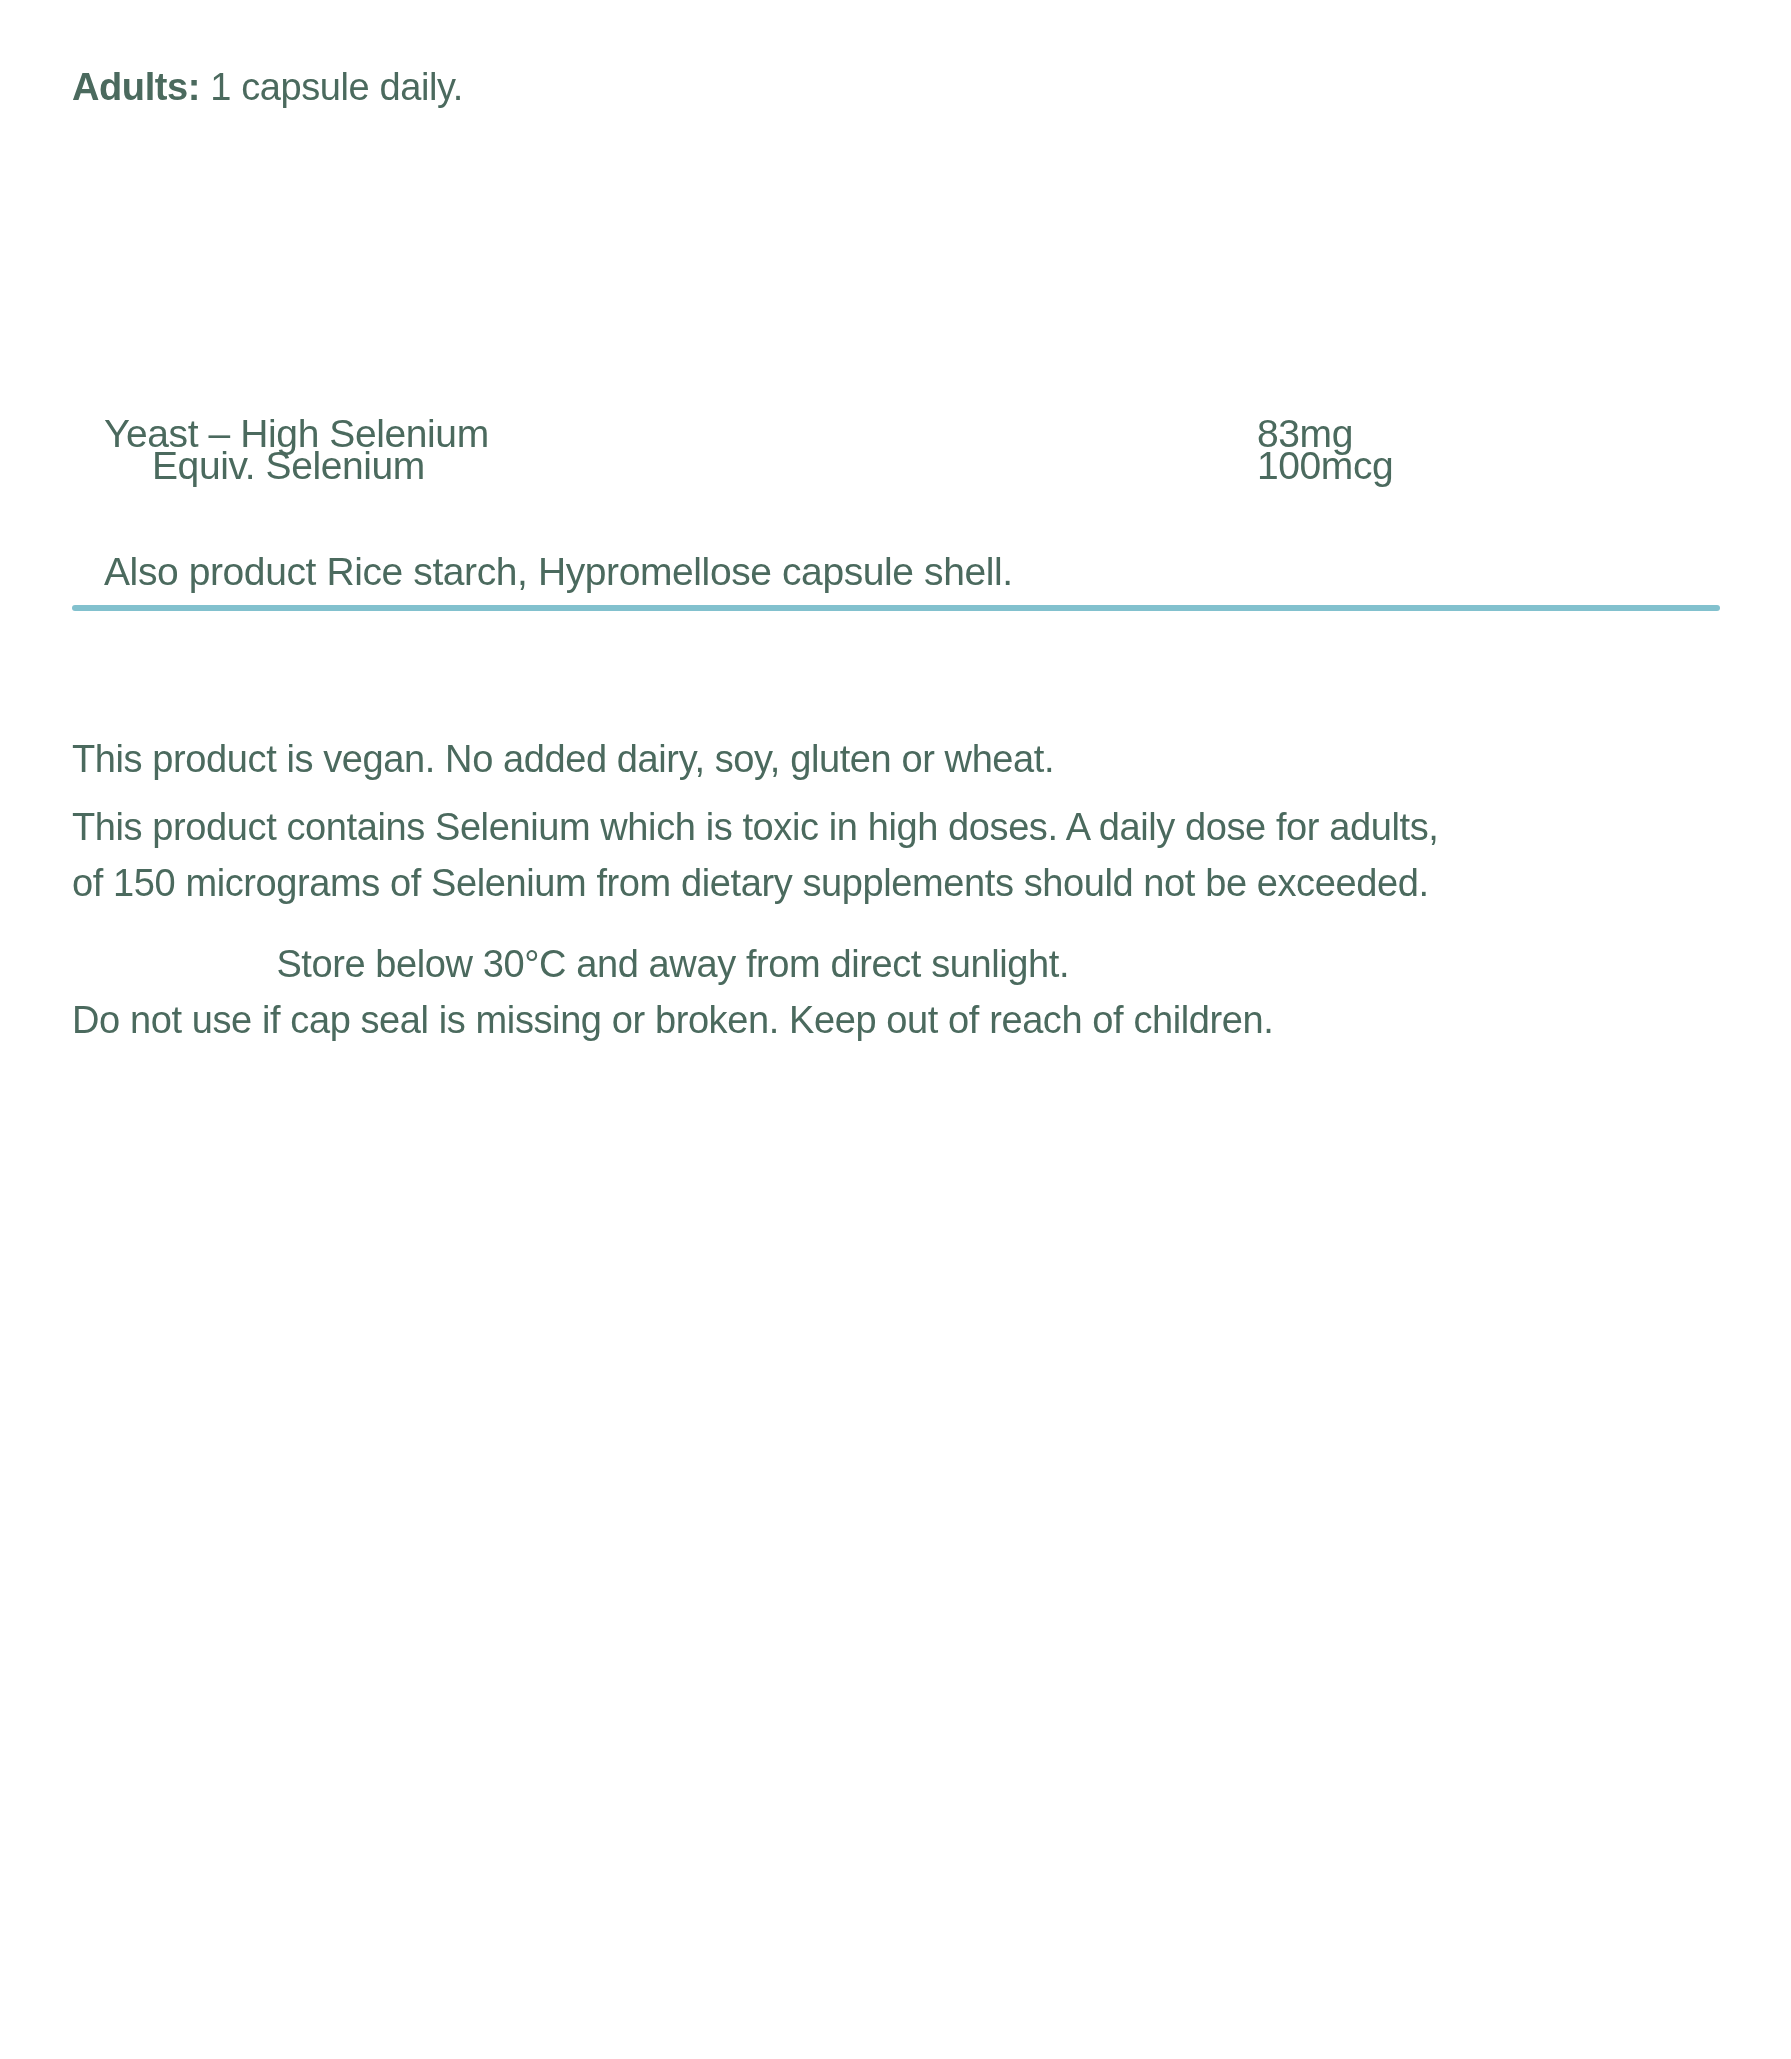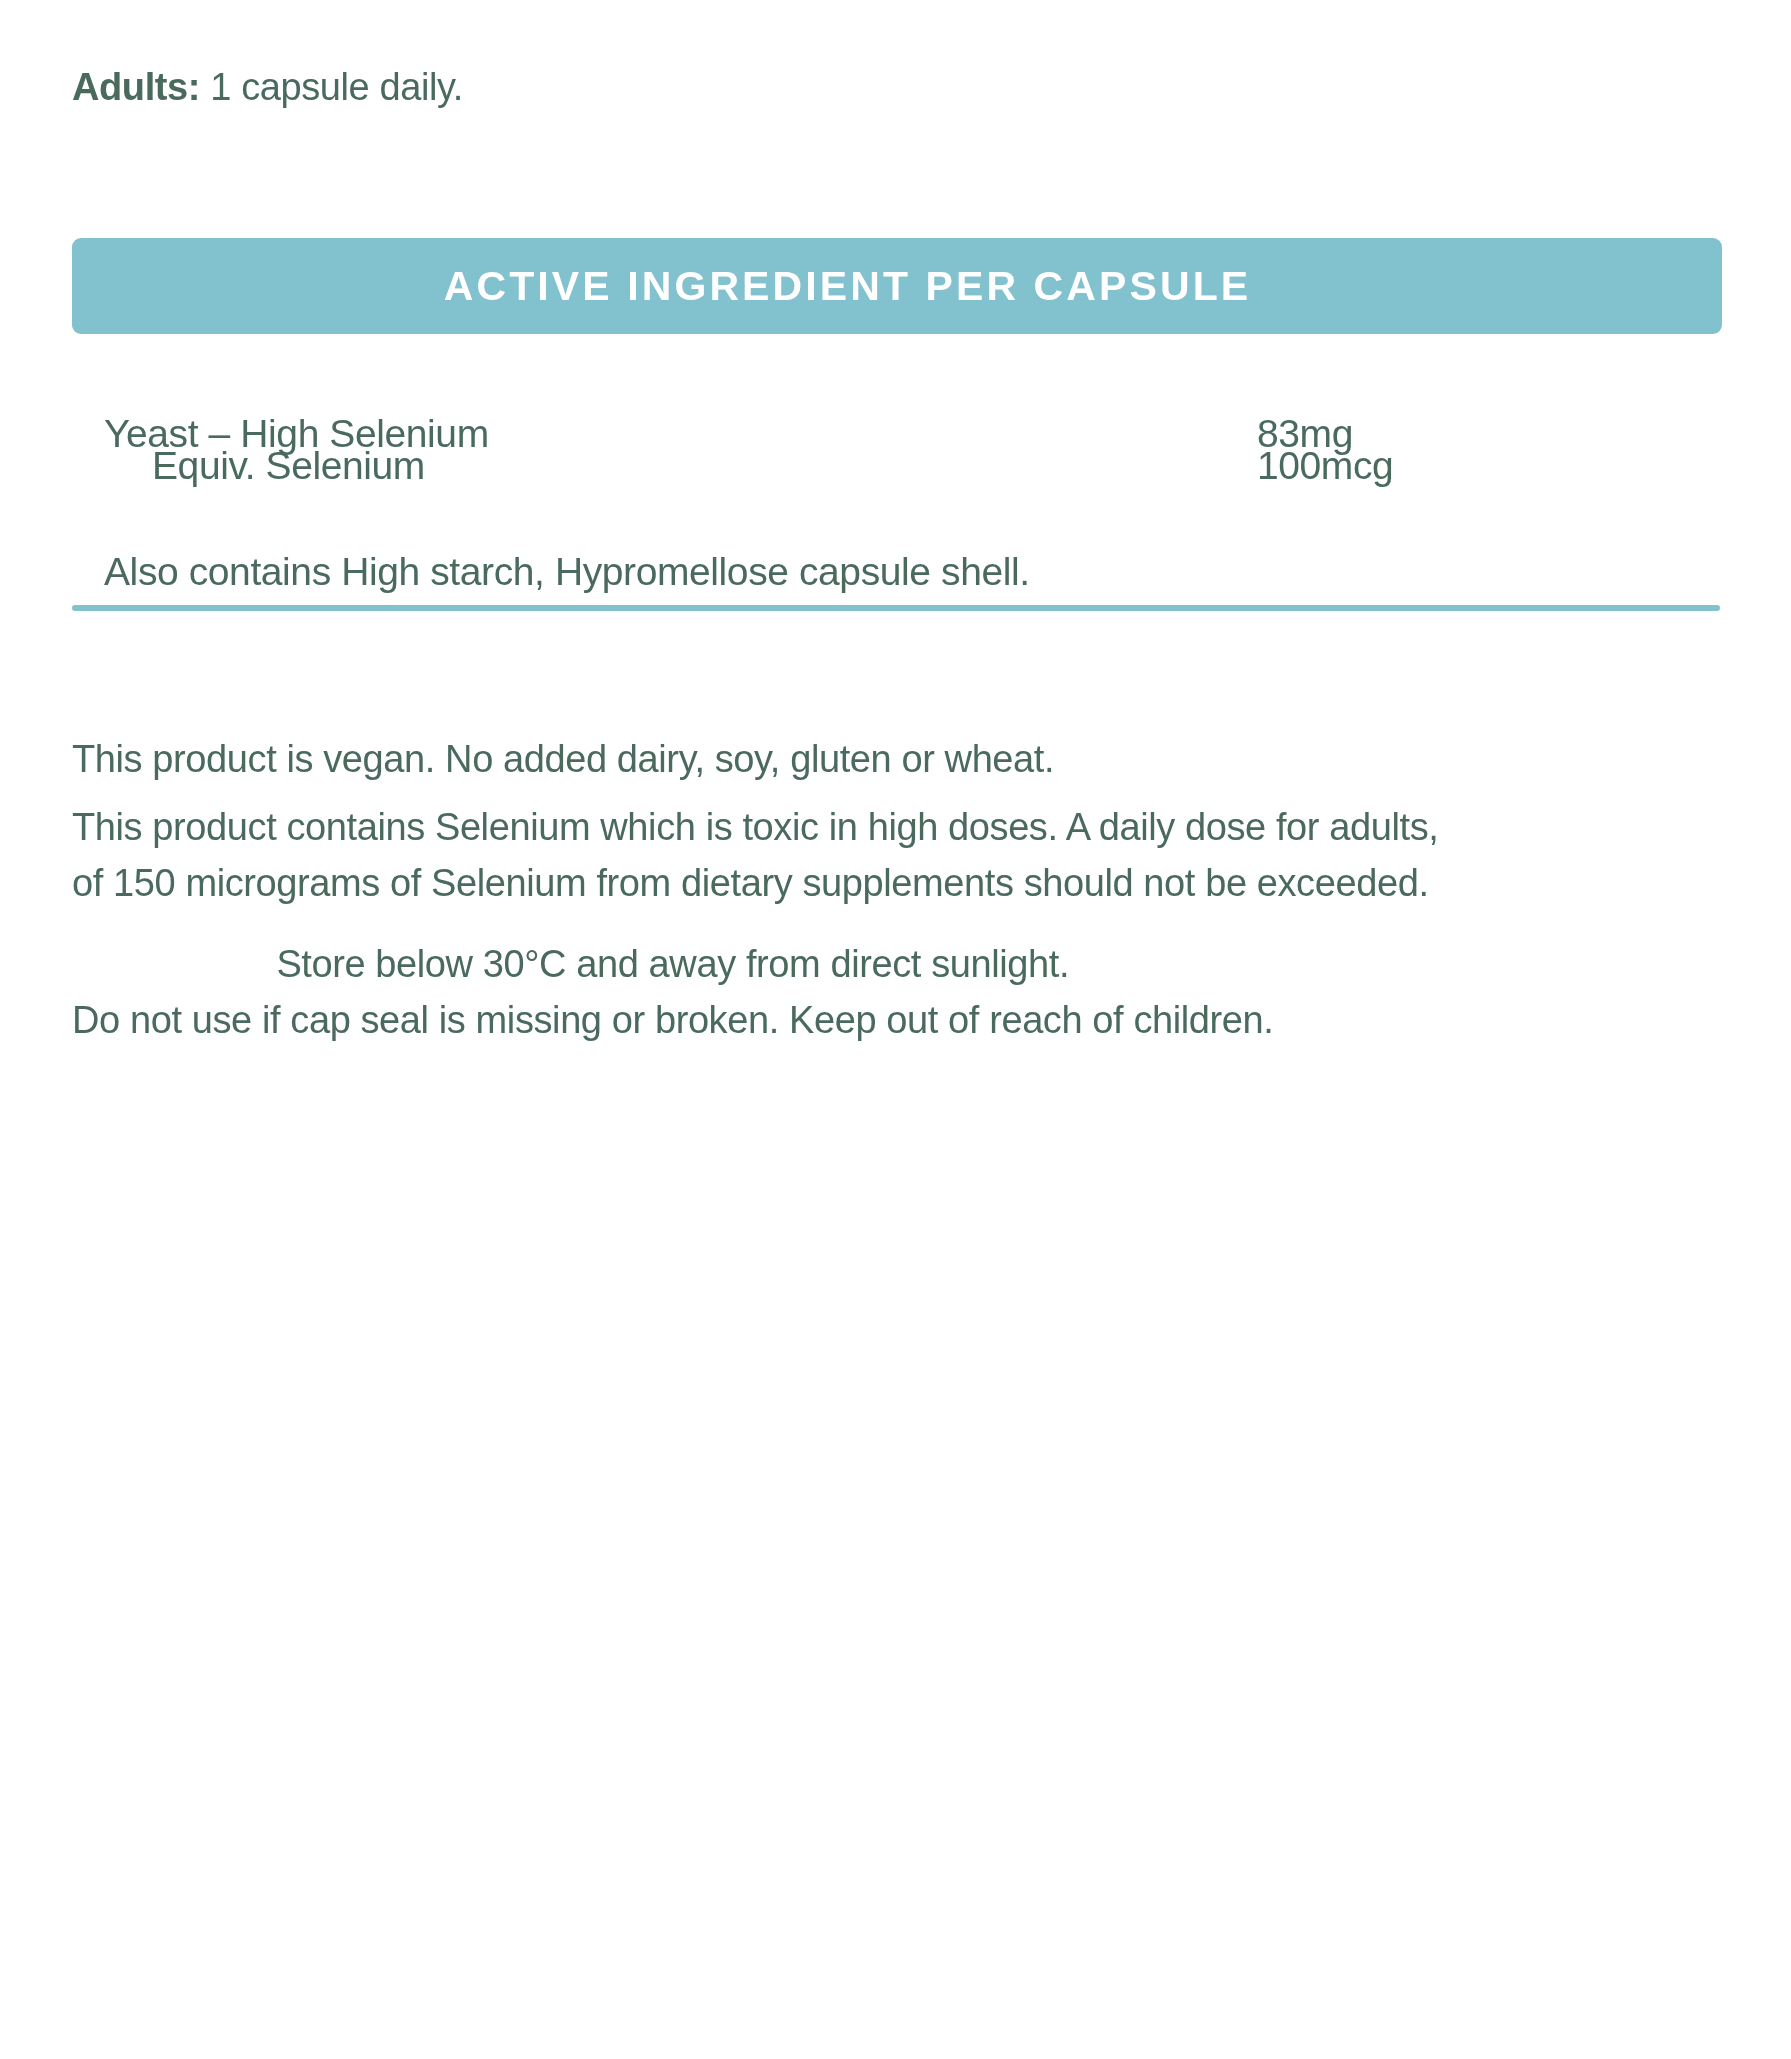--- a/index.html
+++ b/index.html
@@ -91,31 +91,28 @@
   .para-warning { top: 799px; }
   .para-storage { top: 936px; text-align: center; }
 </style>
 </head>
 <body>
 
 <div class="page">
 
   <p class="dosage"><b>Adults:</b><span> 1 capsule daily.</span></p>
 
-  <div class="panel-header">
-    <span class="panel-header-title">ACTIVE INGREDIENT PER CAPSULE</span>
-  </div>
 
   <span class="ing-row-name name1 row1">Yeast – High Selenium</span>
   <span class="ing-row-amount row1">83mg</span>
 
   <span class="ing-row-name name2 row2">Equiv. Selenium</span>
   <span class="ing-row-amount row2">100mcg</span>
 
-  <span class="panel-footnote">Also contains High starch, Hypromellose capsule shell.</span>
+  <span class="panel-footnote">Also product Rice starch, Hypromellose capsule shell.</span>
 
   <div class="panel-rule"></div>
 
   <p class="para para-vegan">This product is vegan. No added dairy, soy, gluten or wheat.</p>
 
   <p class="para para-warning"><span>This product contains Selenium which is toxic in high doses. A daily dose for adults,</span><br><span>of 150 micrograms of Selenium from dietary supplements should not be exceeded.</span></p>
 
   <p class="para para-storage"><span>Store below 30°C and away from direct sunlight.</span><br><span>Do not use if cap seal is missing or broken. Keep out of reach of children.</span></p>
 
 </div>

